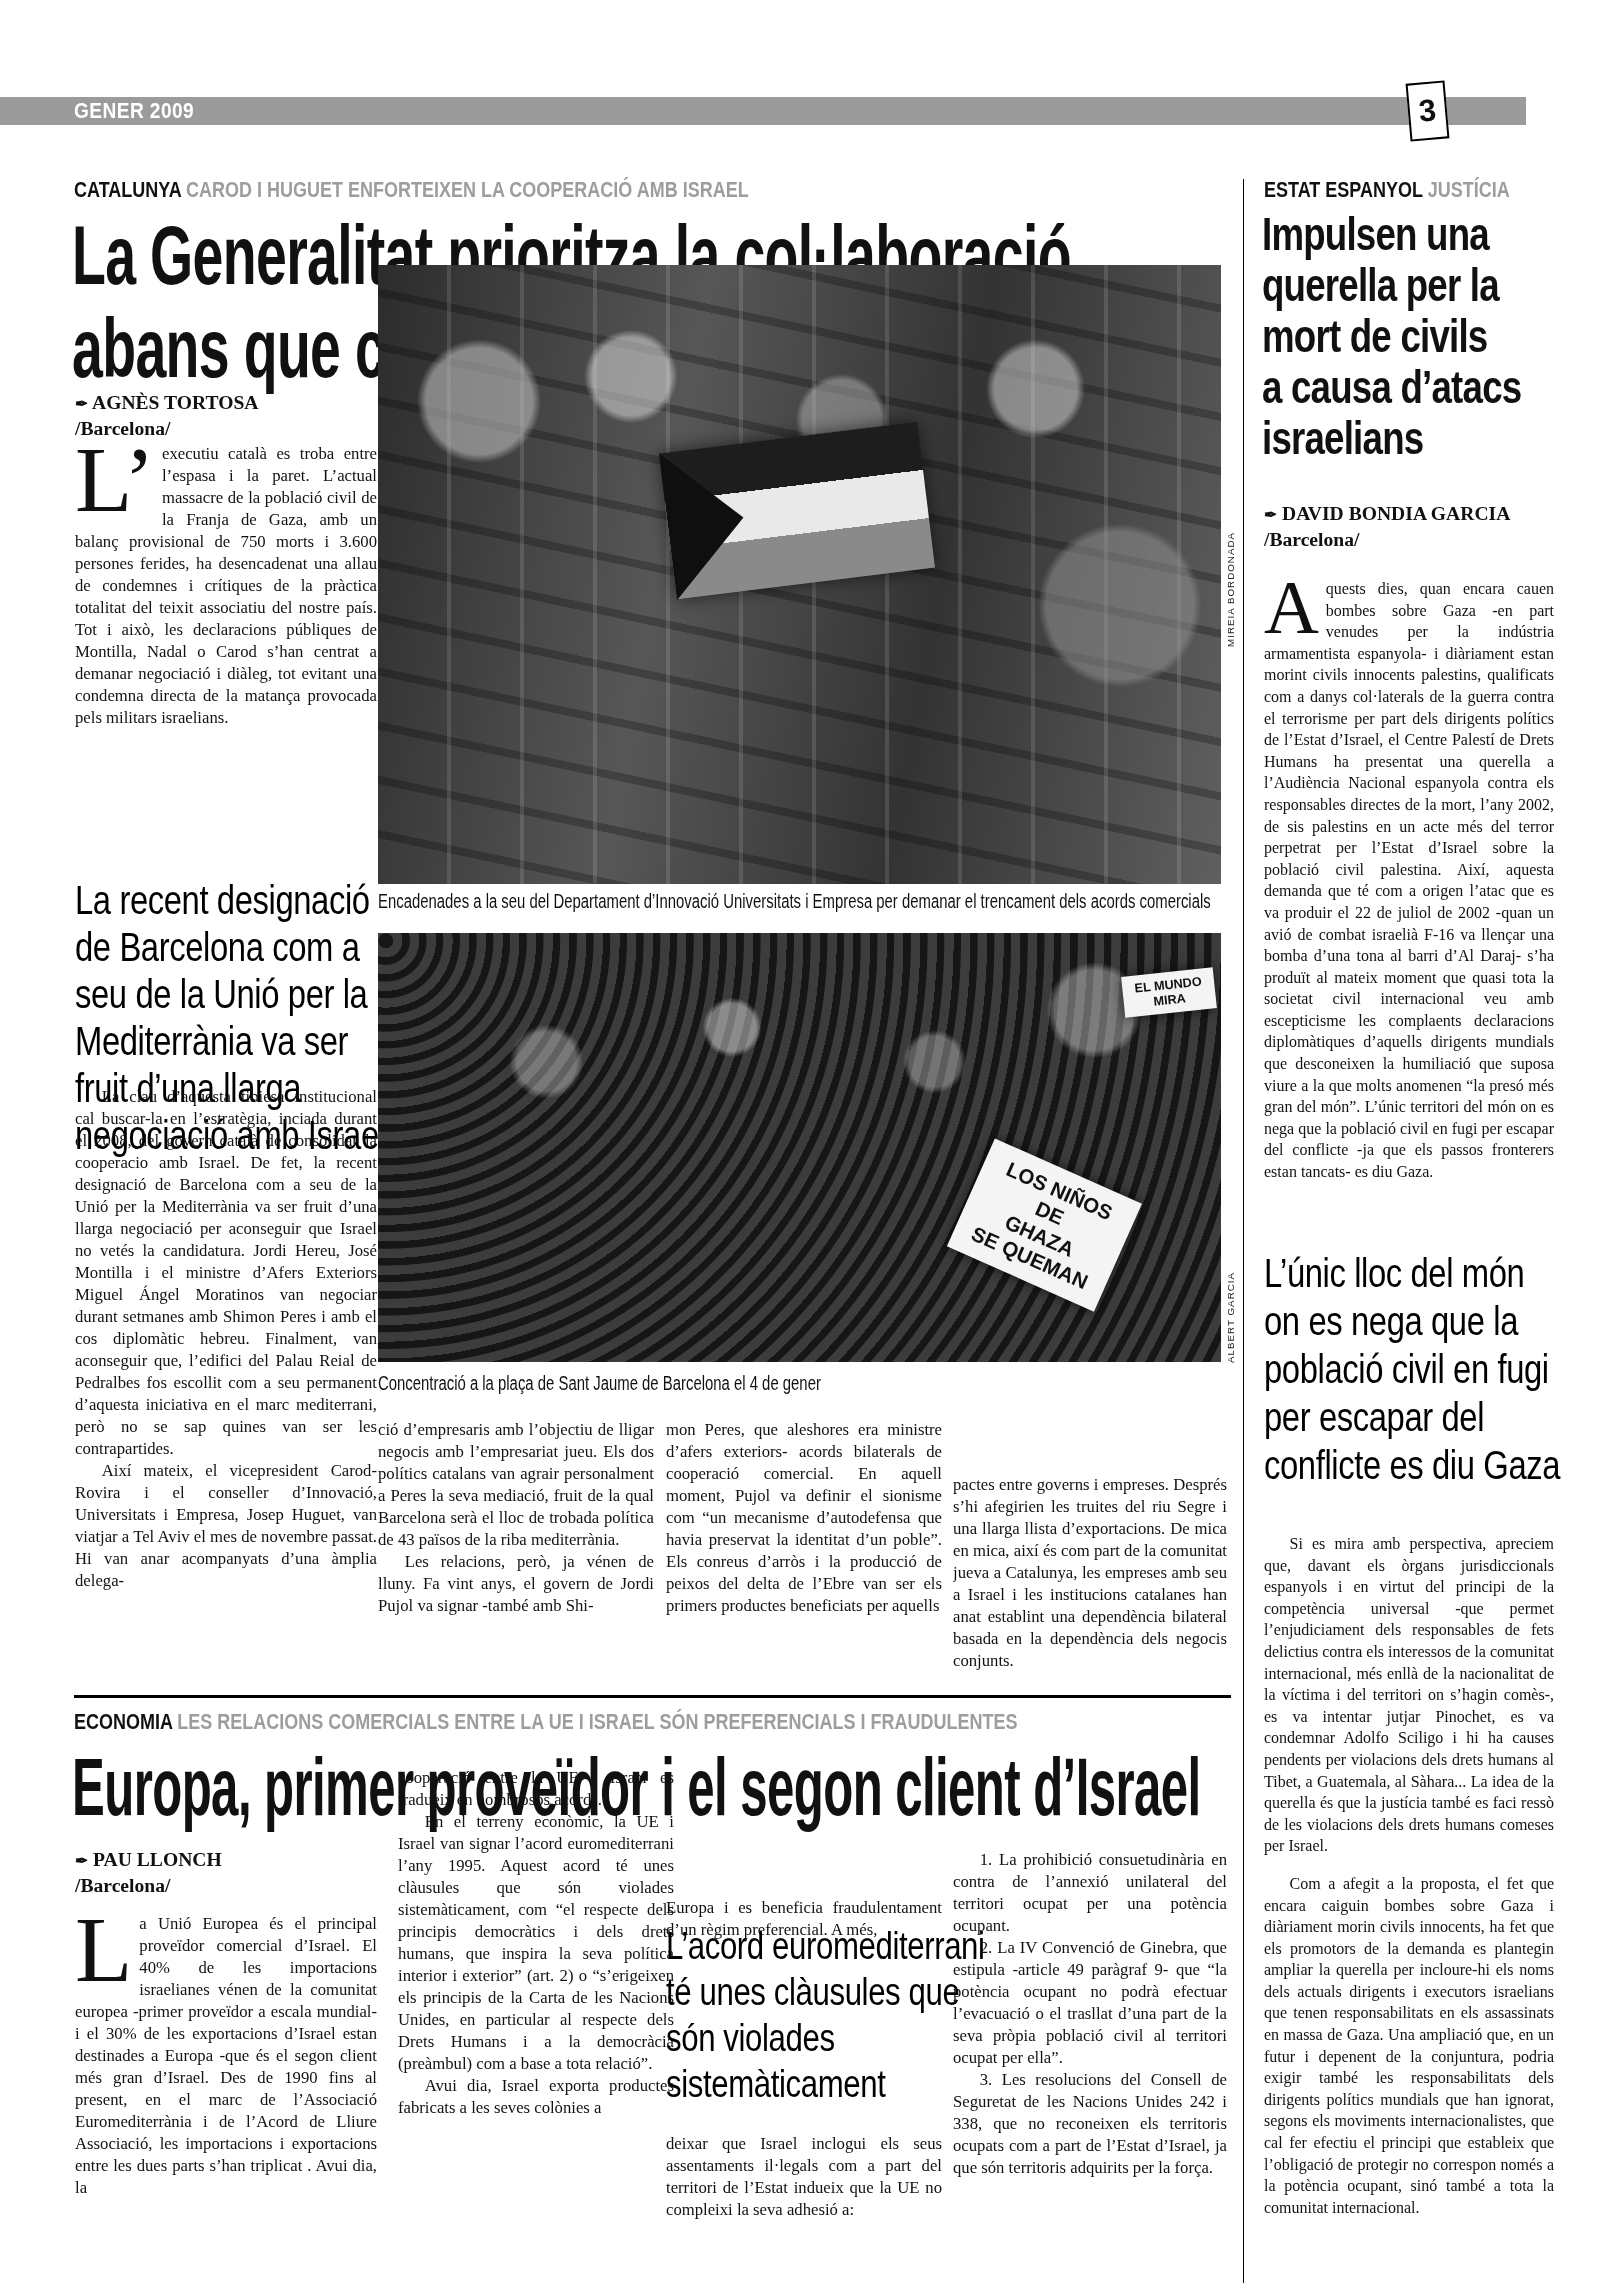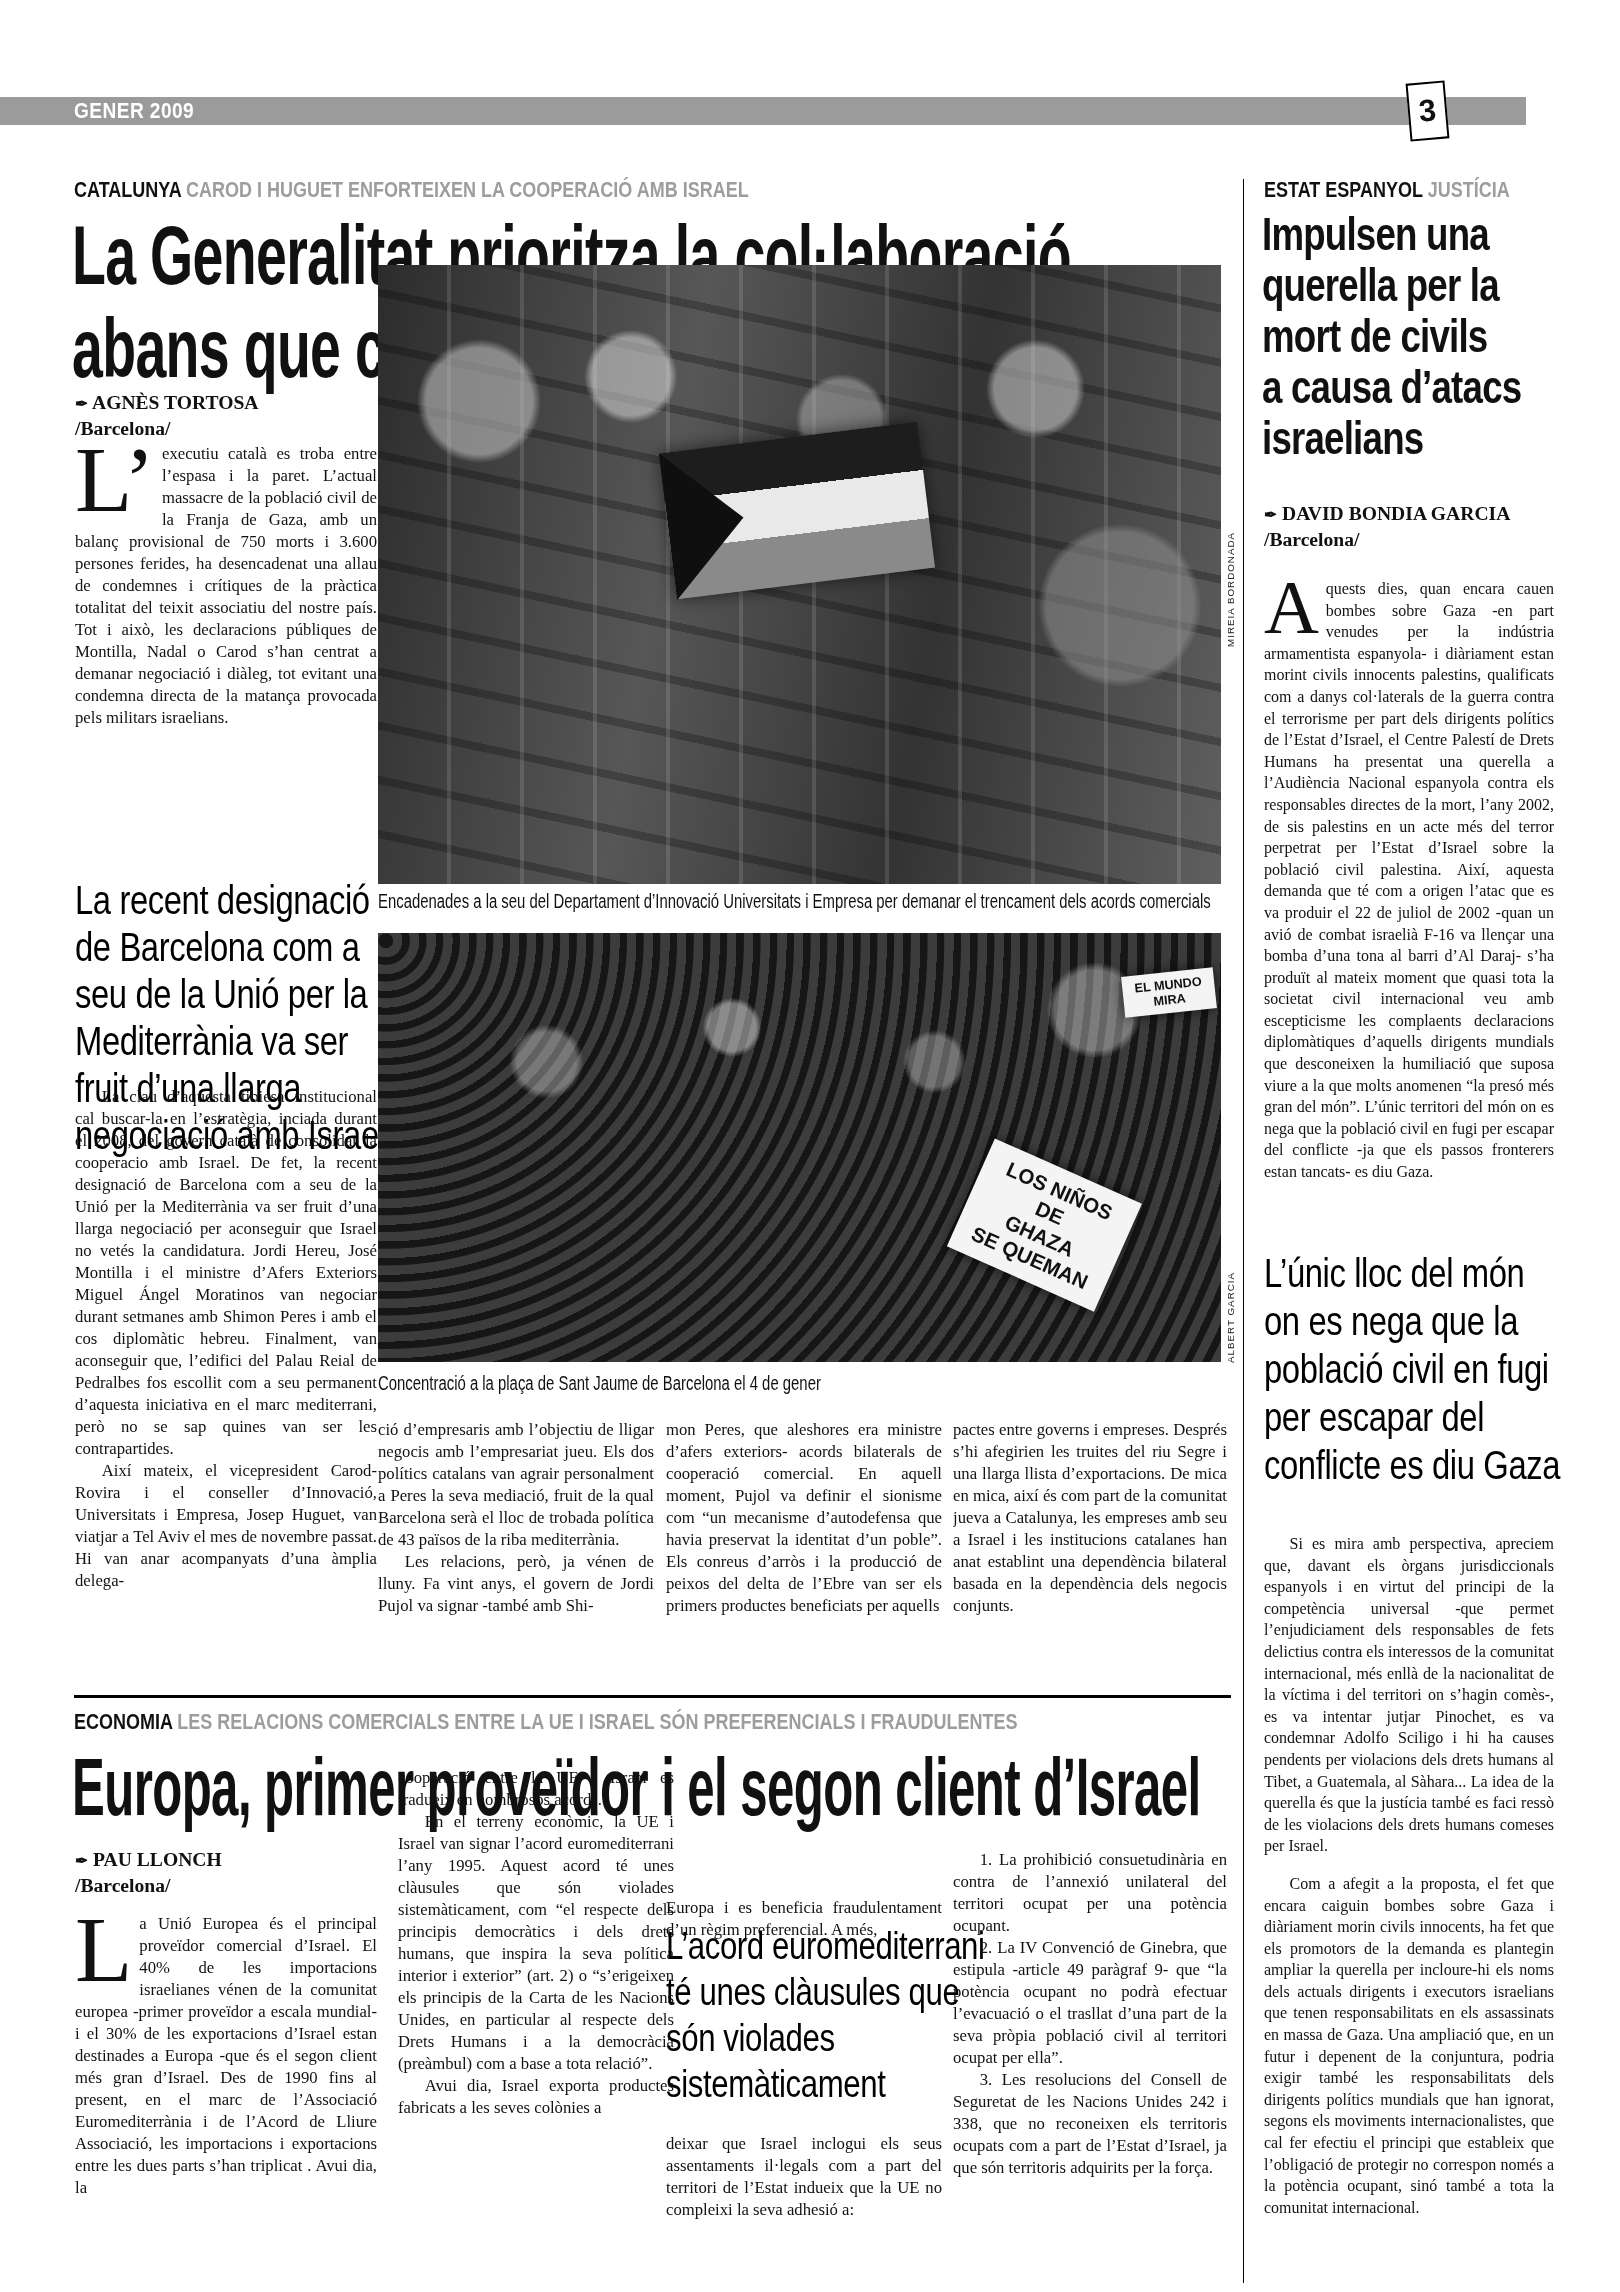--- a/index.html
+++ b/index.html
@@ -151,21 +151,21 @@
   <div class="abs credit" style="left:1225px;top:1255px;height:108px;">ALBERT GARCIA</div>
   <div class="abs caption" style="left:378px;top:1372px;">Concentració a la plaça de Sant Jaume de Barcelona el 4 de gener</div>
 
   <div class="abs body" style="left:378px;top:1419px;width:276px;height:269px;">
     <p>ció d’empresaris amb l’objectiu de lligar negocis amb l’empresariat jueu. Els dos polítics catalans van agrair personalment a Peres la seva mediació, fruit de la qual Barcelona serà el lloc de trobada política de 43 països de la riba mediterrània.</p>
     <p class="ind">Les relacions, però, ja vénen de lluny. Fa vint anys, el govern de Jordi Pujol va signar -també amb Shi-</p>
   </div>
   <div class="abs body" style="left:666px;top:1419px;width:276px;height:269px;">
     <p>mon Peres, que aleshores era ministre d’afers exteriors- acords bilaterals de cooperació comercial. En aquell moment, Pujol va definir el sionisme com “un mecanisme d’autodefensa que havia preservat la identitat d’un poble”. Els conreus d’arròs i la producció de peixos del delta de l’Ebre van ser els primers productes beneficiats per aquells</p>
   </div>
-  <div class="abs body" style="left:953px;top:1419px;width:274px;height:269px;">
+  <div class="abs body" style="left:953px;top:1474px;width:274px;height:269px;">
     <p>pactes entre governs i empreses. Després s’hi afegirien les truites del riu Segre i una llarga llista d’exportacions. De mica en mica, així és com part de la comunitat jueva a Catalunya, les empreses amb seu a Israel i les institucions catalanes han anat establint una dependència bilateral basada en la dependència dels negocis conjunts.</p>
   </div>
 
   <div class="abs hrule" style="left:74px;top:1695px;width:1157px;"></div>
 
   <div class="abs kicker" style="left:74px;top:1709px;">
     <span class="inner">
       <span>ECONOMIA</span>
       <span class="sub">LES RELACIONS COMERCIALS ENTRE LA UE I ISRAEL SÓN PREFERENCIALS I FRAUDULENTES</span>
     </span>

